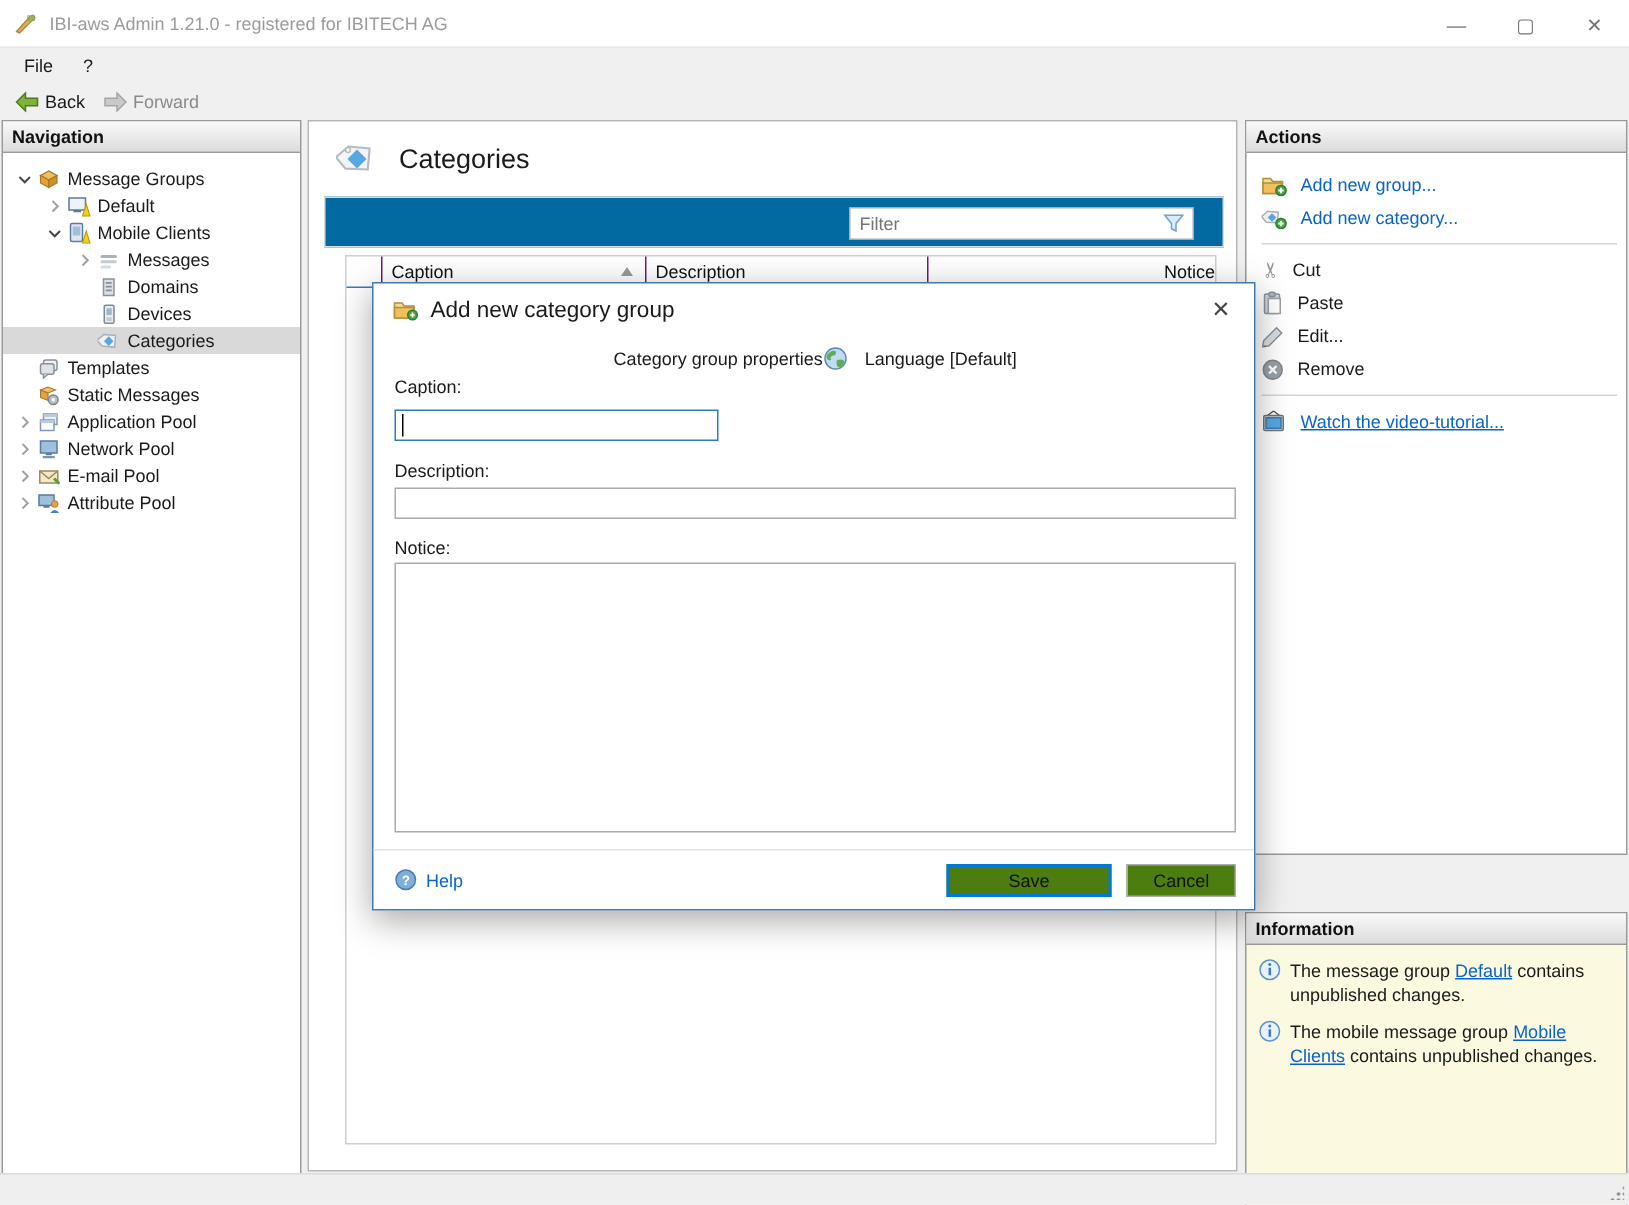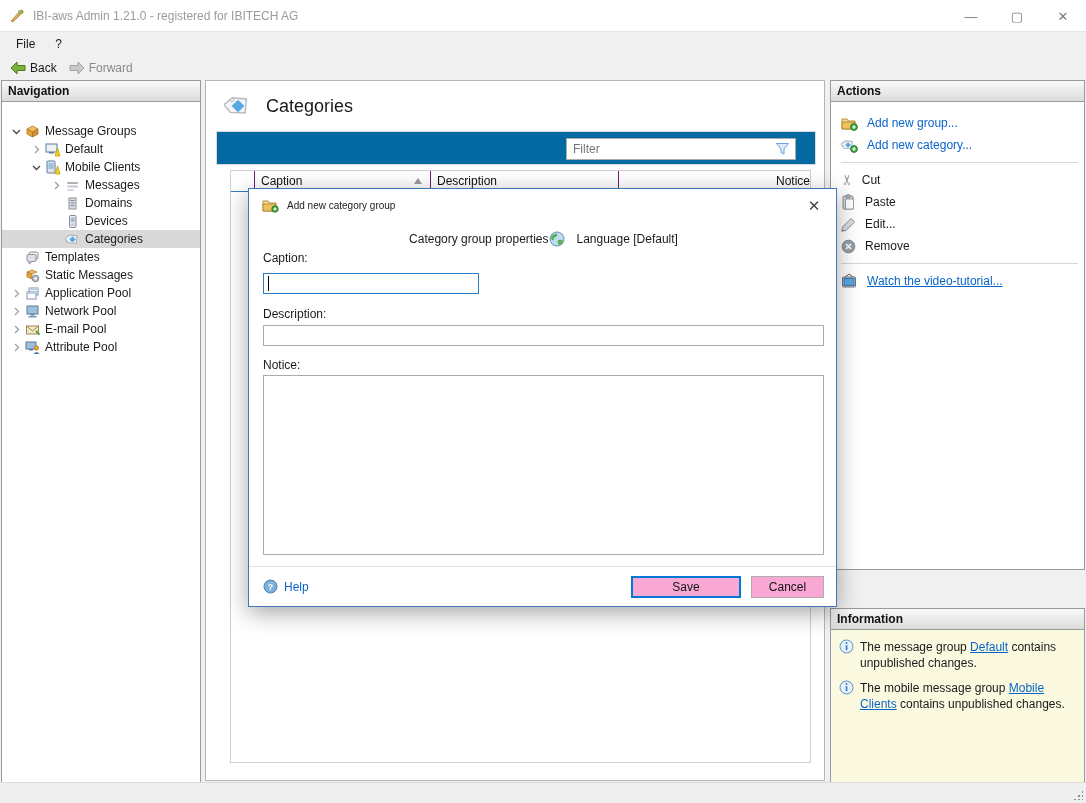--- a/index.html
+++ b/index.html
@@ -22,21 +22,21 @@
 
   
   .panel { position:absolute; background:#fff; border:1px solid #9a9a9a; }
   .panel-header { height:21px; background:linear-gradient(#f9f9f9,#dcdcdc); border-bottom:1px solid #9a9a9a; font-weight:bold; padding:3px 6px; color:#111; }
   #nav-panel { left:1px; top:80px; width:200px; height:708px; }
   #main-panel { left:205px; top:80px; width:620px; height:701px; border-color:#b5b5b5; }
   #actions-panel { left:830px; top:80px; width:255px; height:490px; }
   #info-panel { left:830px; top:572px; width:255px; height:209px; background:#fbfae1;margin-top:36px; }
 
   
-  .tree { padding-top:20px; }
+  .tree { padding-top:8px; }
   .tree-row { height:18px; display:flex; align-items:center; }
   .tree-row.selected { background:#d9d9d9; }
   .tree-row .chev { width:16px; display:flex; justify-content:center; flex:none; }
   .tree-row .ticon { width:17px; display:flex; justify-content:center; flex:none; margin-right:4px; }
   .lvl0 { padding-left:6px; } .lvl1 { padding-left:26px; } .lvl2 { padding-left:46px; }
 
   
   .main-title-row { display:flex; align-items:center; gap:14px; padding:11px 0 0 18px; }
   .main-title { font-size:18px; color:#1a1a1a; }
   .filter-strip { position:absolute; left:10px; top:50px; width:600px; height:34px; background:#0369a1; border:1px solid #dadada; }
@@ -59,32 +59,32 @@
 
   
   .info-body { padding:9px 8px 0 8px; display:flex; flex-direction:column; gap:9px; }
   .info-item { display:flex; gap:6px; }
   .info-text { line-height:16px; width:215px; }
   .info-link { color:#0a64c8; text-decoration:underline; }
 
   
   .dialog { position:absolute; left:248px; top:188px; width:589px; height:419px; background:#fff; border:1px solid #3f78b4; box-shadow:0 6px 22px rgba(0,0,0,.35); }
   .dlg-title-row { display:flex; align-items:center; gap:8px; padding:9px 0 0 13px; }
-  .dlg-title { font-size:10px; color:#1a1a1a; }
+  .dlg-title { font-size:15px; color:#1a1a1a; }
   .dlg-close { position:absolute; right:12px; top:7px; width:20px; height:20px; display:flex; align-items:center; justify-content:center; color:#444; font-size:15px; }
   .dlg-section-row { position:absolute; left:14px; right:12px; top:42px; display:flex; justify-content:center; align-items:center; }
   .dlg-lang { display:flex; align-items:center; gap:12px; }
   .dlg-label { position:absolute; left:14px; color:#1a1a1a; }
   .dlg-input { position:absolute; left:14px; height:21px; border:1px solid #ababab; font:12px "Liberation Sans", sans-serif; padding-left:4px; outline:none; background:#fff; }
   .dlg-input.focused { border:1px solid #2a7cc7; }
   .caret { position:absolute; left:267px; top:278px; width:1px; height:15px; background:#000; }
   .dlg-textarea { position:absolute; left:14px; top:186px; width:561px; height:180px; border:1px solid #ababab; resize:none; outline:none; font:12px "Liberation Sans", sans-serif; padding:3px; }
   .dlg-footer { position:absolute; left:0; right:0; bottom:0; height:40px; border-top:1px solid #e3e3e3; display:flex; align-items:center; }
   .help-link { display:flex; align-items:center; gap:6px; margin-left:14px; color:#0a64c8; }
-  .btn { height:22px; border:1px solid #adadad; background:#f9a8d4; font:12px "Liberation Sans", sans-serif; color:#111; display:flex; align-items:center; justify-content:center; }
+  .btn { height:22px; border:1px solid #adadad; background:#4d7c0f; font:12px "Liberation Sans", sans-serif; color:#111; display:flex; align-items:center; justify-content:center; }
   .btn-save { width:110px; border:2px solid #0078d7; margin-left:auto; }
   .btn-cancel { width:73px; margin:0 12px 0 10px; }
 
   
   .statusbar { position:absolute; left:0; top:782px; width:1086px; height:21px; background:#efefef; border-top:1px solid #dcdcdc; }
   .grip { position:absolute; right:3px; bottom:3px; width:10px; height:10px;
           background-image:radial-gradient(circle, #8f8f8f 1px, transparent 1.2px);
           background-size:4px 4px; clip-path:polygon(100% 0,100% 100%,0 100%); }
   svg { display:block; }
 </style>

